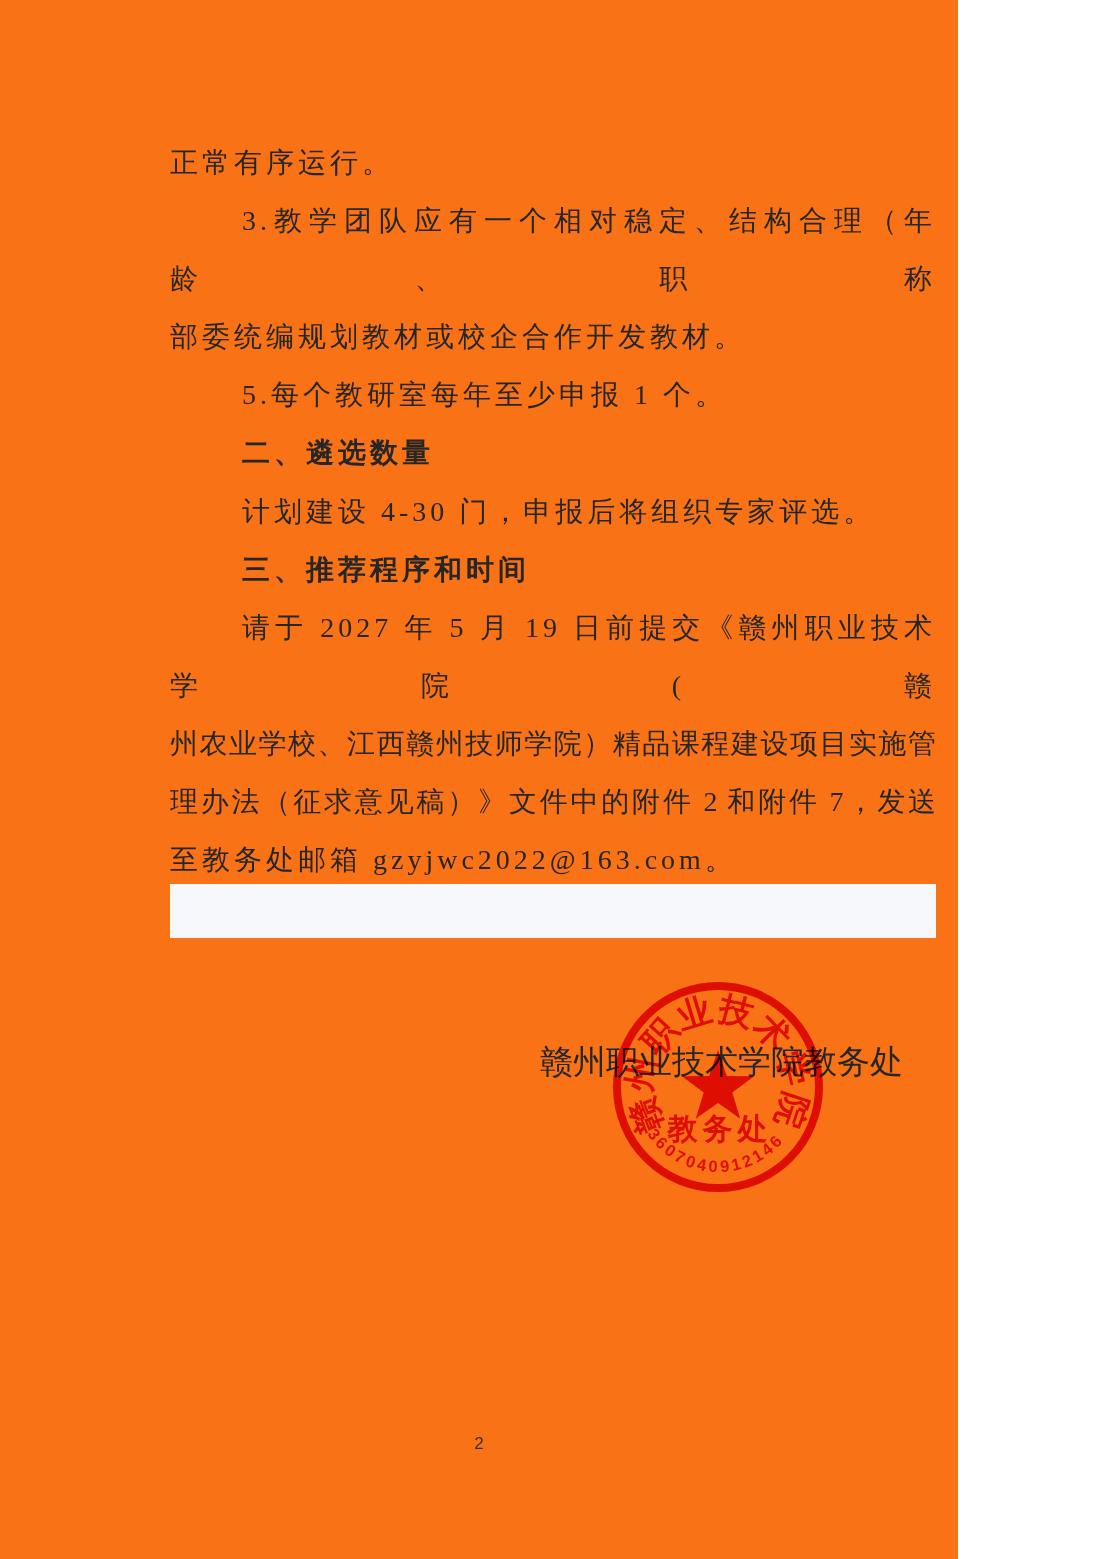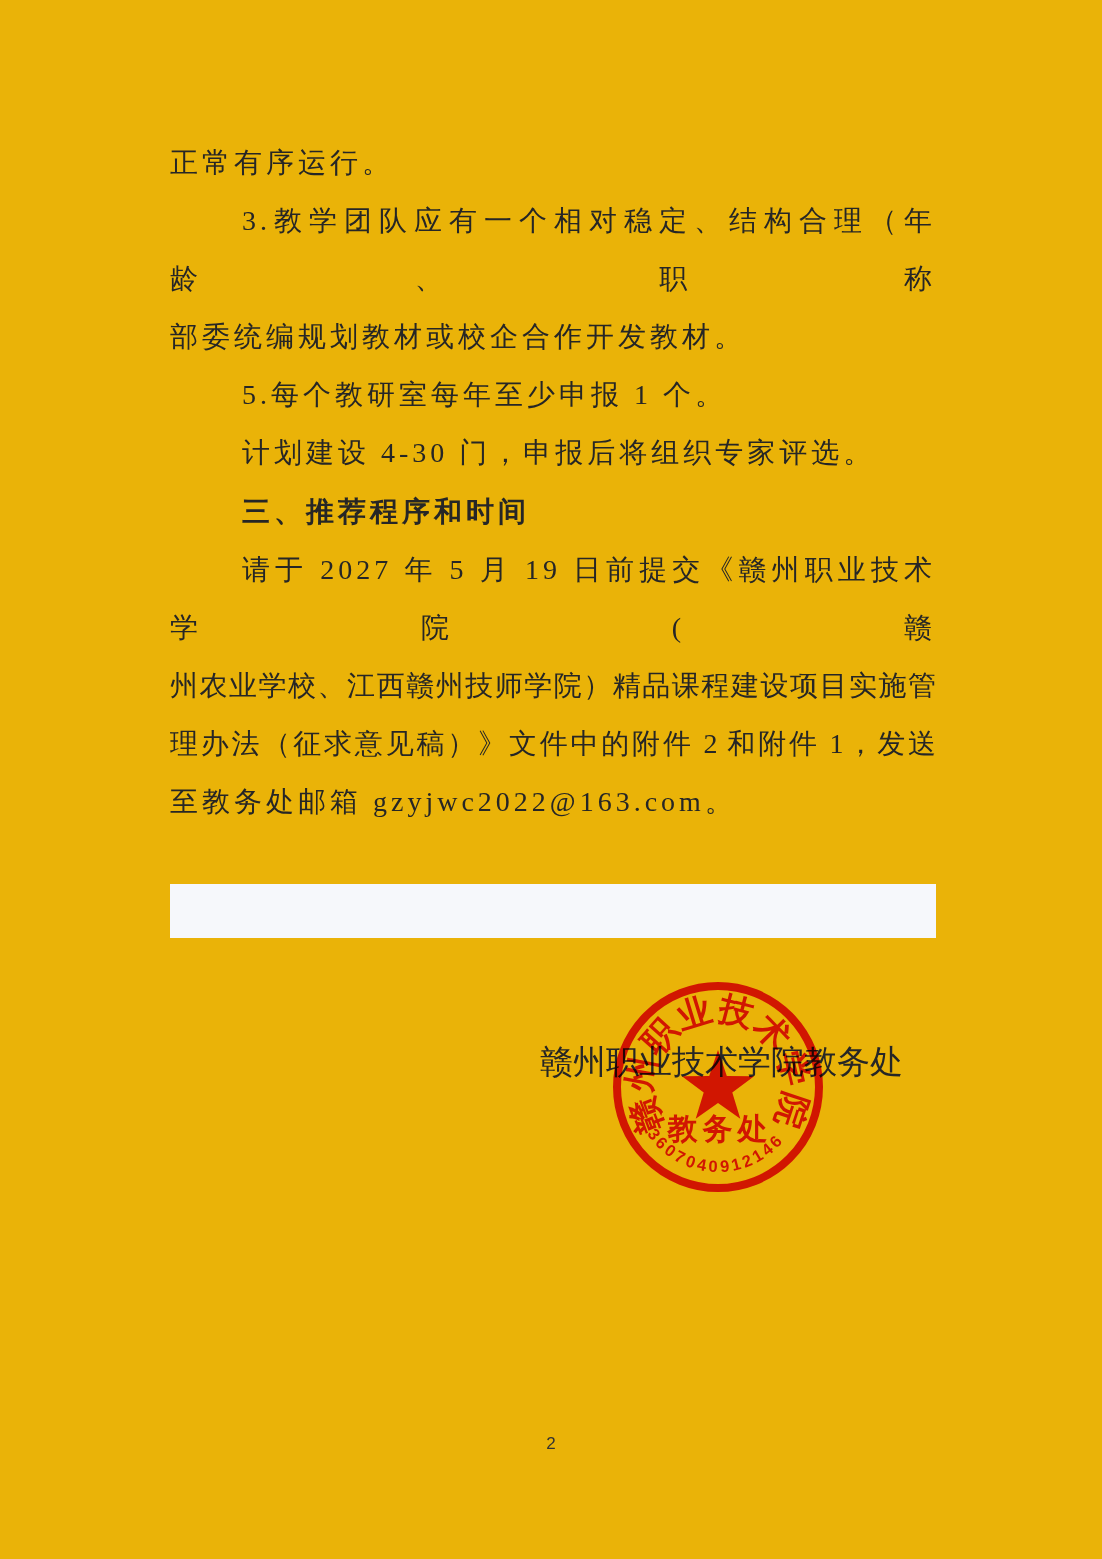--- a/index.html
+++ b/index.html
@@ -2,22 +2,22 @@
 <html><head>
 <meta charset="utf-8">
 <style>
   :root{
     --seal-red:#e3120b;
     --ink:#262626;
   }
   html,body{margin:0;padding:0;background:#ffffff;}
   .page{
     position:relative;
-    width:1102px;height:1559px;
-    background:#eab308;
+    width:958px;height:1559px;
+    background:#f97316;
     overflow:hidden;
     font-family:"Liberation Serif","DejaVu Serif",serif;
     color:var(--ink);
   }
   .body-text{
     position:absolute;
     left:170px;top:134px;
     width:766px;
     font-size:28px;
     line-height:58.1px;
@@ -76,25 +76,26 @@
 </head>
 <body>
 
 <div class="page">
 
   <div class="body-text">
     <div class="line">正常有序运行。</div>
     <div class="line indent just">3.教学团队应有一个相对稳定、结构合理（年龄、职称</div>
     <div class="line">部委统编规划教材或校企合作开发教材。</div>
     <div class="line indent">5.每个教研室每年至少申报 1 个。</div>
+    <div class="line indent bold">二、遴选数量</div>
     <div class="line indent">计划建设 4-30 门，申报后将组织专家评选。</div>
     <div class="line indent bold">三、推荐程序和时间</div>
     <div class="line indent just">请于 2027 年 5 月 19 日前提交《赣州职业技术学院(赣</div>
     <div class="line just tight">州农业学校、江西赣州技师学院）精品课程建设项目实施管</div>
-    <div class="line just tight">理办法（征求意见稿）》文件中的附件 2 和附件 1，发送</div>
+    <div class="line just tight">理办法（征求意见稿）》文件中的附件 2 和附件 7，发送</div>
     <div class="line">至教务处邮箱 gzyjwc2022@163.com。</div>
   </div>
 
   <div class="highlight-band"></div>
 
   <div class="signature-org">赣州职业技术学院教务处</div>
 
   <svg class="stamp" viewBox="0 0 240 240">
     <defs>
       <path id="ringTextPath" d="M 69.4,162.4 A 66,66 0 1 1 170.6,162.4"></path>

